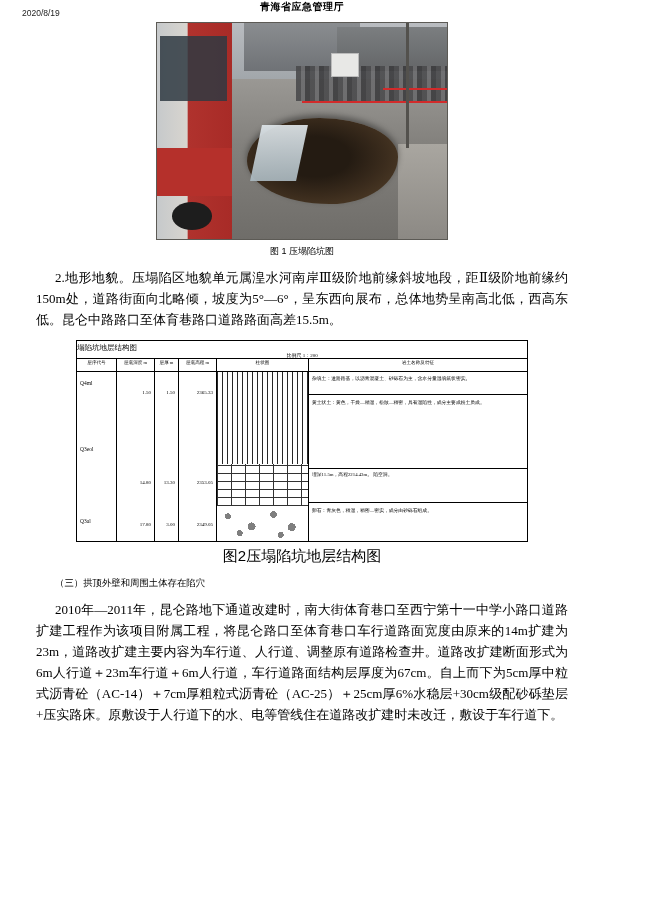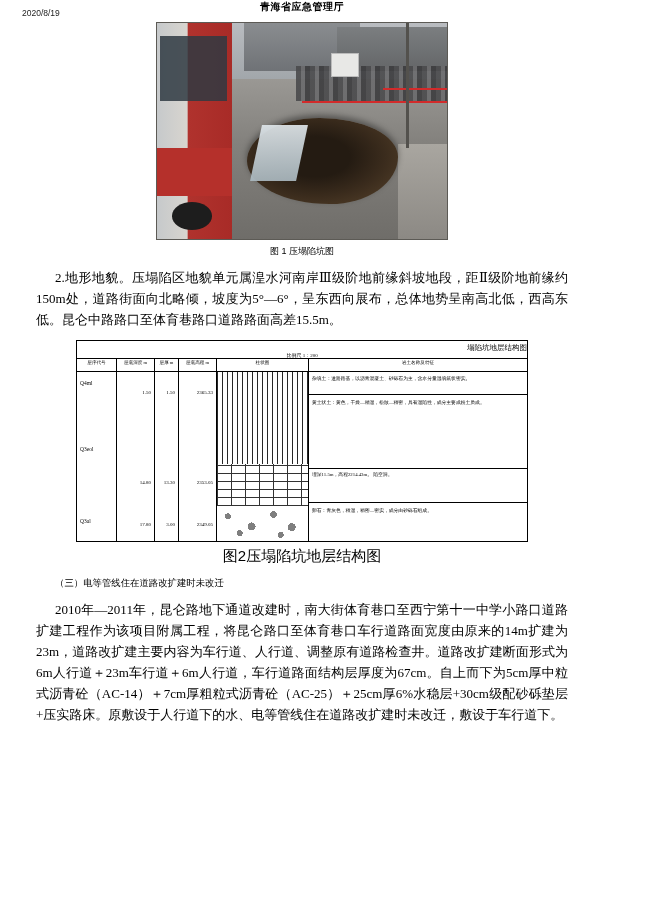--- a/index.html
+++ b/index.html
@@ -139,21 +139,21 @@
   
   .geo-fig {
     margin: 10px auto 0 auto;
     width: 452px;
     border: 1px solid #000;
     background: #fff;
     position: relative;
     box-sizing: border-box;
   }
   .geo-title {
-    text-align: right;
+    text-align: left;
     font-size: 7.5px;
     padding: 2px 0 1px 0;
     font-family: Liberation Serif, serif;
   }
   .geo-grid {
     display: flex;
     border-top: 1px solid #000;
     height: 182px;
     font-size: 5px;
   }
@@ -335,18 +335,18 @@
             <div class="desc-box" style="top:28px;">黄土状土：黄色，干燥—稍湿，松散—稍密，具有湿陷性，成分主要成粉土质成。</div>
             <div class="desc-box" style="top:100px;">埋深11.5m，高程2214.43m。 陷空洞。</div>
             <div class="desc-box" style="top:136px;">卵石：青灰色，稍湿，稍密—密实，成分由砂砾石组成。</div>
           </div>
         </div>
 
       </div>
     </div>
     <div class="geo-caption">图2压塌陷坑地层结构图</div>
 
-    <p class="sec-head">（三）电等管线住在道路改扩建时未改迁</p>
+    <p class="sec-head">（三）拱顶外壁和周围土体存在陷穴</p>
     <p class="body-text">2010年—2011年，昆仑路地下通道改建时，南大街体育巷口至西宁第十一中学小路口道路扩建工程作为该项目附属工程，将昆仑路口至体育巷口车行道路面宽度由原来的14m扩建为23m，道路改扩建主要内容为车行道、人行道、调整原有道路检查井。道路改扩建断面形式为6m人行道＋23m车行道＋6m人行道，车行道路面结构层厚度为67cm。自上而下为5cm厚中粒式沥青砼（AC-14）＋7cm厚粗粒式沥青砼（AC-25）＋25cm厚6%水稳层+30cm级配砂砾垫层+压实路床。原敷设于人行道下的水、电等管线住在道路改扩建时未改迁，敷设于车行道下。</p>
 
 
   </div>
 </div>
 
 </body></html>

